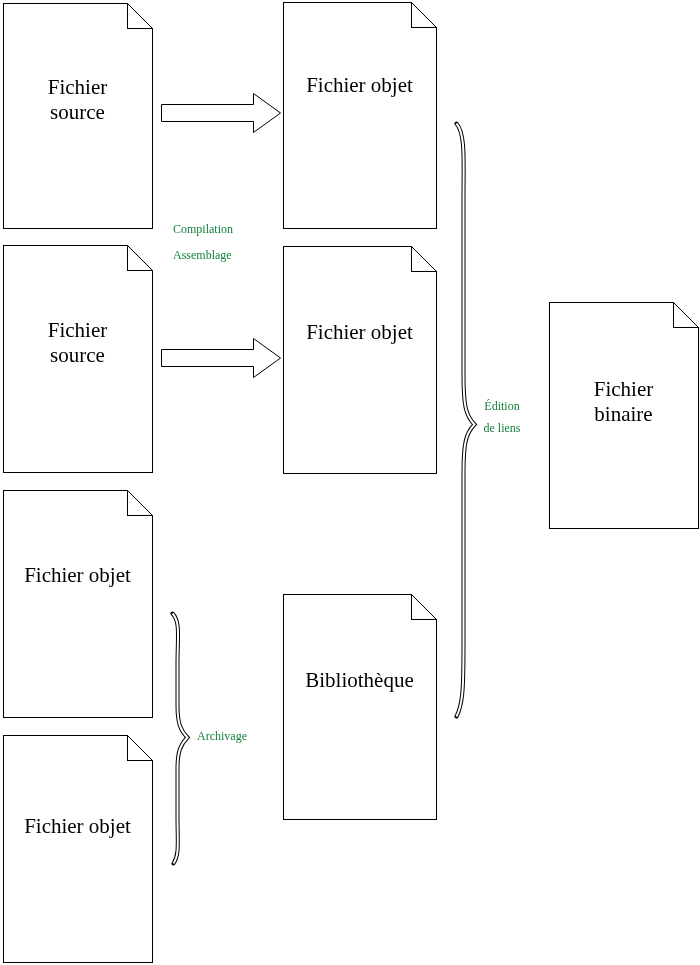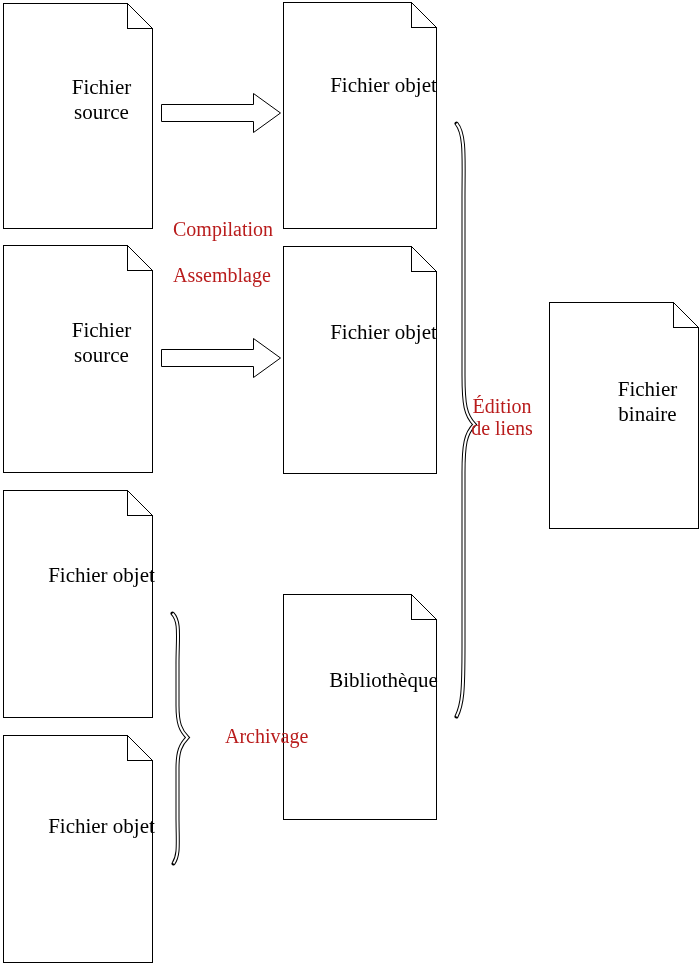--- a/index.html
+++ b/index.html
@@ -23,44 +23,43 @@
     width: 700px;
     height: 965px;
   }
   .doc-label {
     position: absolute;
     font-size: 21px;
     line-height: 25px;
     text-align: center;
     white-space: pre-line;
     color: #000000;
-    padding-left: 24px;
   }
   .note {
     position: absolute;
-    font-size: 20px;
+    font-size: 12px;
     line-height: 22px;
-    color: #b91c1c;
+    color: #15803d;
     white-space: pre-line;
   }
   .note.centered { text-align: center; }
   
   #lbl-source-1  { left: 3px;   top: 75px;  width: 149px; }
   #lbl-objet-1   { left: 283px; top: 73px;  width: 153px; }
   #lbl-source-2  { left: 3px;   top: 318px; width: 149px; }
   #lbl-objet-2   { left: 283px; top: 320px; width: 153px; }
   #lbl-objet-3   { left: 3px;   top: 563px; width: 149px; }
   #lbl-objet-4   { left: 3px;   top: 814px; width: 149px; }
   #lbl-biblio    { left: 283px; top: 668px; width: 153px; text-align: center; }
   #lbl-binaire   { left: 549px; top: 377px; width: 149px; }
   
   #lbl-compilation { left: 173px; top: 218px; }
-  #lbl-assemblage  { left: 173px; top: 244px; margin-top: 20px; }
+  #lbl-assemblage  { left: 173px; top: 244px; }
   #lbl-edition     { left: 466px; top: 395px; width: 72px; }
-  #lbl-archivage   { left: 197px; top: 725px; margin-left: 28px; }
+  #lbl-archivage   { left: 197px; top: 725px; }
 </style>
 </head>
 <body>
 
 <div id="page">
 
   <svg id="shapes" viewBox="0 0 700 965" xmlns="http://www.w3.org/2000/svg">
     <g transform="translate(0.5,0.5)" fill="none" stroke="#000000" stroke-width="1">
 
       <g shape-rendering="crispEdges">

